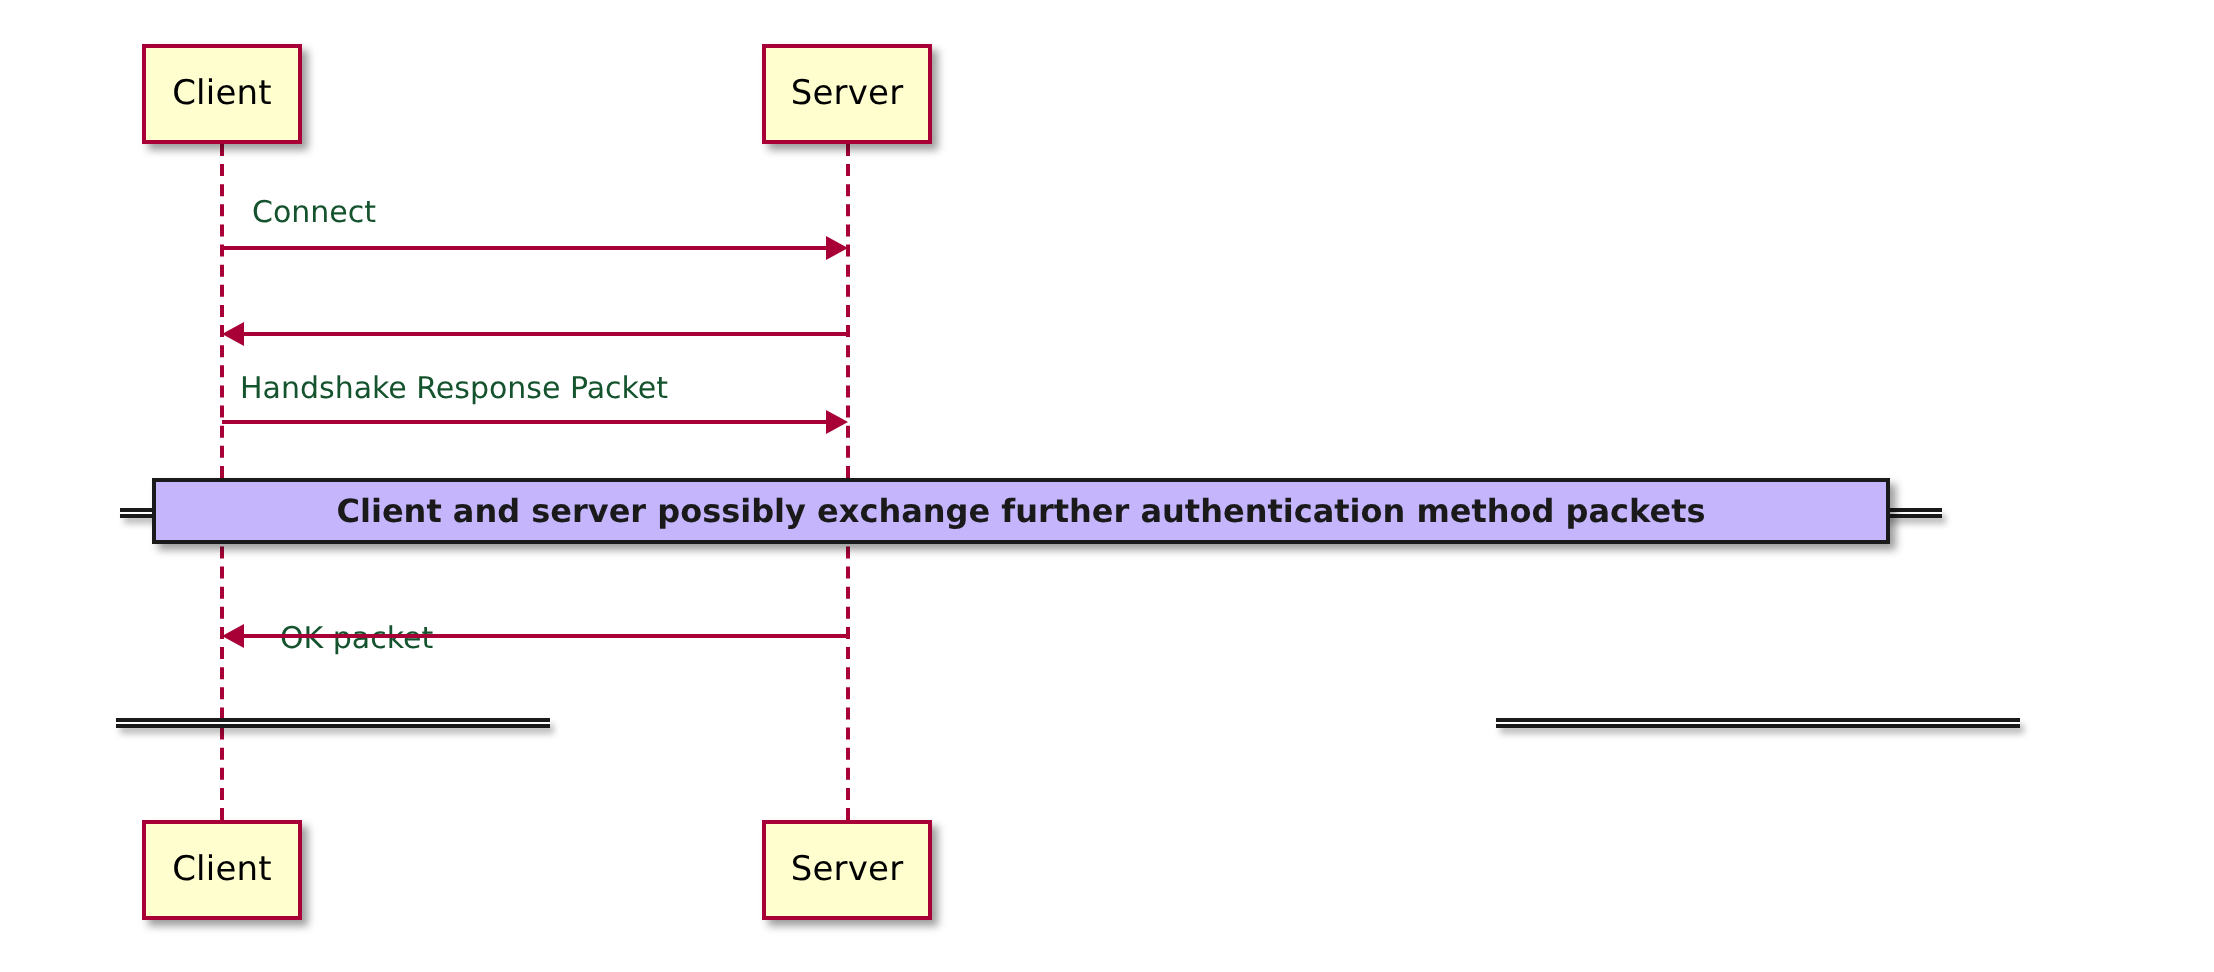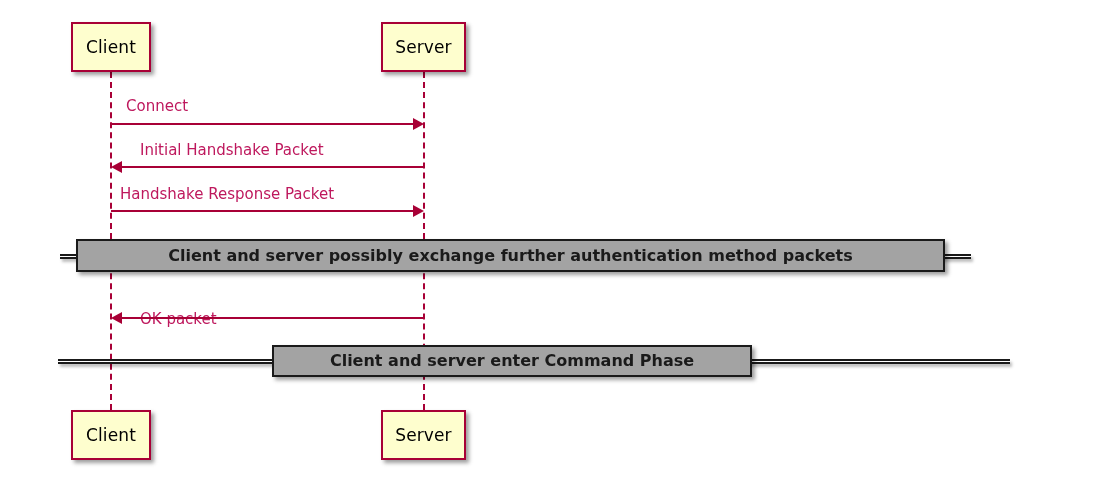--- a/index.html
+++ b/index.html
@@ -60,38 +60,38 @@
     border-left: 11px solid #A80036;
   }
   .msg-head.left {
     border-top: 6px solid transparent;
     border-bottom: 6px solid transparent;
     border-right: 11px solid #A80036;
   }
   .msg-label {
     position: absolute;
     font-size: 15px;
-    color: #be185d;
+    color: #14532d;
     white-space: nowrap;
     line-height: 1;
   }
 
   
   .divider-rail {
     position: absolute;
     height: 5px;
     border-top: 2px solid #1a1a1a;
     border-bottom: 2px solid #1a1a1a;
     box-sizing: border-box;
     box-shadow: 2px 3px 3px rgba(0,0,0,0.25);
   }
   .divider-box {
     position: absolute;
     box-sizing: border-box;
-    background: #a3a3a3;
+    background: #c4b5fd;
     border: 2px solid #1a1a1a;
     color: #1a1a1a;
     font-weight: bold;
     font-size: 16px;
     display: flex;
     align-items: center;
     justify-content: center;
     white-space: nowrap;
     box-shadow: 3px 3px 4px rgba(0,0,0,0.38);
     line-height: 1;
@@ -109,43 +109,39 @@
     <span>Client</span>
   </div>
   <div class="participant" style="left:381px; top:22px; width:85px; height:50px;">
     <span>Server</span>
   </div>
 
   <div class="msg-label" style="left:126px; top:99px;">Connect</div>
   <div class="msg-line" style="left:111px; top:123px; width:302px;"></div>
   <div class="msg-head right" style="left:413px; top:118px;"></div>
 
-  <div class="msg-label" style="left:140px; top:143px;">Initial Handshake Packet</div>
   <div class="msg-line" style="left:122px; top:166px; width:302px;"></div>
   <div class="msg-head left" style="left:111px; top:161px;"></div>
 
   <div class="msg-label" style="left:120px; top:187px;">Handshake Response Packet</div>
   <div class="msg-line" style="left:111px; top:210px; width:302px;"></div>
   <div class="msg-head right" style="left:413px; top:205px;"></div>
 
   <div class="divider-rail" style="left:60px; top:254px; width:22px;"></div>
   <div class="divider-rail" style="left:939px; top:254px; width:32px;"></div>
   <div class="divider-box" style="left:76px; top:239px; width:869px; height:33px;">
     <span>Client and server possibly exchange further authentication method packets</span>
   </div>
 
   <div class="msg-label" style="left:140px; top:312px;">OK packet</div>
   <div class="msg-line" style="left:122px; top:317px; width:302px;"></div>
   <div class="msg-head left" style="left:111px; top:312px;"></div>
 
   <div class="divider-rail" style="left:58px; top:359px; width:217px;"></div>
   <div class="divider-rail" style="left:748px; top:359px; width:262px;"></div>
-  <div class="divider-box" style="left:272px; top:345px; width:480px; height:32px;">
-    <span>Client and server enter Command Phase</span>
-  </div>
 
   <div class="participant" style="left:71px; top:410px; width:80px; height:50px;">
     <span>Client</span>
   </div>
   <div class="participant" style="left:381px; top:410px; width:85px; height:50px;">
     <span>Server</span>
   </div>
 
 </div>
 

